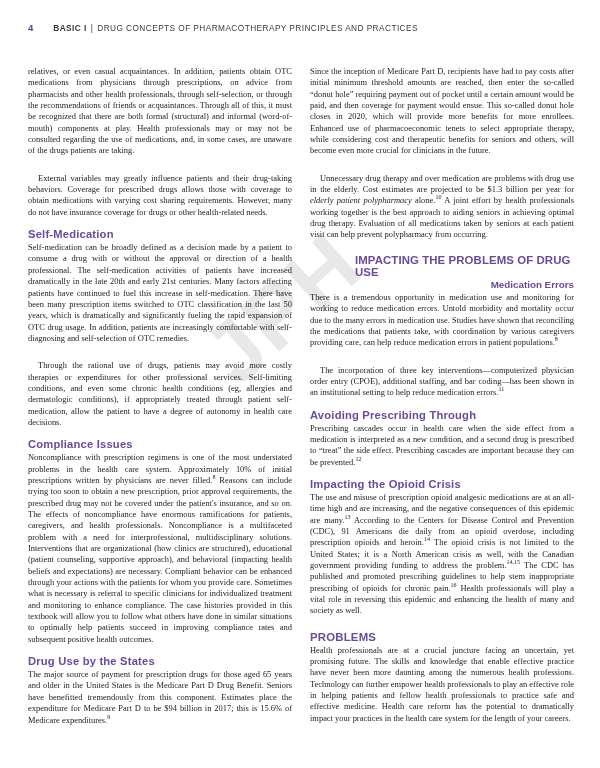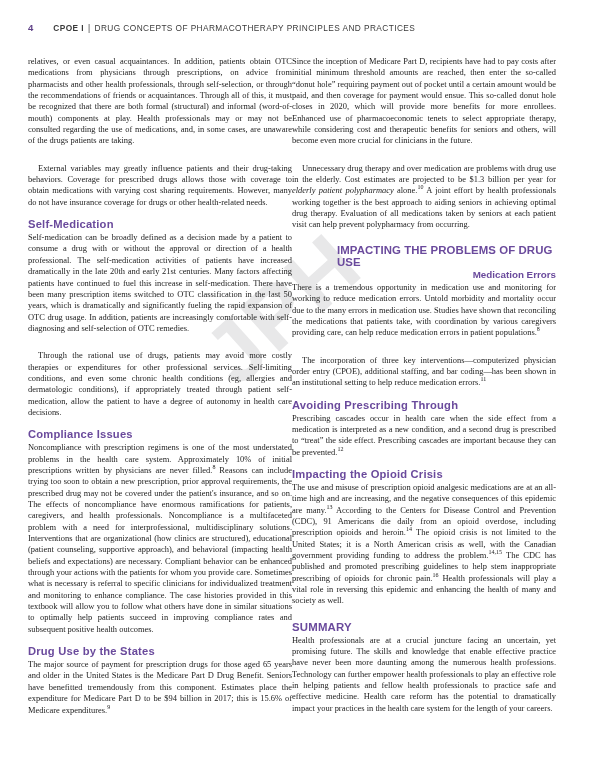--- a/index.html
+++ b/index.html
@@ -59,23 +59,24 @@
     color: #3a3a3a;
     white-space: nowrap;
   }
   .runhead-part { font-weight: 700; }
   .runhead-bar { padding: 0 4px; color:#3a3a3a; }
 
   
   .columns {
     position: absolute;
     left: 28px;
-    top: 56px;
+    top: 66px;
     width: 546px;
     display: flex;
+    gap: 18px;
     z-index: 1;
   }
   .col { width: 264px; }
 
   p.body {
     margin: 0;
     font-size: 8.45px;
     line-height: 11.35px;
     text-align: justify;
     text-indent: 0;
@@ -127,21 +128,21 @@
 </style>
 </head>
 <body>
 
 <div class="page">
 
   <div class="watermark">JPH</div>
 
   <div class="runhead">
     <span class="folio">4</span>
-    <span class="runhead-text"><span class="runhead-part">CPOE I</span><span class="runhead-bar">|</span><span>DRUG CONCEPTS OF PHARMACOTHERAPY PRINCIPLES AND PRACTICES</span></span>
+    <span class="runhead-text"><span class="runhead-part">BASIC I</span><span class="runhead-bar">|</span><span>DRUG CONCEPTS OF PHARMACOTHERAPY PRINCIPLES AND PRACTICES</span></span>
   </div>
 
   <div class="columns">
 
     <div class="col">
 
       <p class="body">relatives, or even casual acquaintances. In addition, patients obtain OTC medications from physicians through prescriptions, on advice from pharmacists and other health professionals, through self-selection, or through the recommendations of friends or acquaintances. Through all of this, it must be recognized that there are both formal (structural) and informal (word-of-mouth) components at play. Health professionals may or may not be consulted regarding the use of medications, and, in some cases, are unaware of the drugs patients are taking.</p>
 
       <p class="body indent">External variables may greatly influence patients and their drug-taking behaviors. Coverage for prescribed drugs allows those with coverage to obtain medications with varying cost sharing requirements. However, many do not have insurance coverage for drugs or other health-related needs.</p>
 
@@ -168,20 +169,20 @@
       <h2 class="head-b">Medication Errors</h2>
       <p class="body"><span>There is a tremendous opportunity in medication use and monitoring for working to reduce medication errors. Untold morbidity and mortality occur due to the many errors in medication use. Studies have shown that reconciling the medications that patients take, with coordination by various caregivers providing care, can help reduce medication errors in patient populations.</span><sup>8</sup></p>
       <p class="body indent"><span>The incorporation of three key interventions—computerized physician order entry (CPOE), additional staffing, and bar coding—has been shown in an institutional setting to help reduce medication errors.</span><sup>11</sup></p>
 
       <h2 class="head-a">Avoiding Prescribing Through</h2>
       <p class="body"><span>Prescribing cascades occur in health care when the side effect from a medication is interpreted as a new condition, and a second drug is prescribed to “treat” the side effect. Prescribing cascades are important because they can be prevented.</span><sup>12</sup></p>
 
       <h2 class="head-a">Impacting the Opioid Crisis</h2>
       <p class="body"><span>The use and misuse of prescription opioid analgesic medications are at an all-time high and are increasing, and the negative consequences of this epidemic are many.</span><sup>13</sup><span> According to the Centers for Disease Control and Prevention (CDC), 91 Americans die daily from an opioid overdose, including prescription opioids and heroin.</span><sup>14</sup><span> The opioid crisis is not limited to the United States; it is a North American crisis as well, with the Canadian government providing funding to address the problem.</span><sup>14,15</sup><span> The CDC has published and promoted prescribing guidelines to help stem inappropriate prescribing of opioids for chronic pain.</span><sup>16</sup><span> Health professionals will play a vital role in reversing this epidemic and enhancing the health of many and society as well.</span></p>
 
-      <h1 class="head-summary">SUMMARY</h1>
+      <h1 class="head-summary">PROBLEMS</h1>
       <p class="body">Health professionals are at a crucial juncture facing an uncertain, yet promising future. The skills and knowledge that enable effective practice have never been more daunting among the numerous health professions. Technology can further empower health professionals to play an effective role in helping patients and fellow health professionals to practice safe and effective medicine. Health care reform has the potential to dramatically impact your practices in the health care system for the length of your careers.</p>
 
     </div>
 
   </div>
 
 </div>
 
 </body></html>

